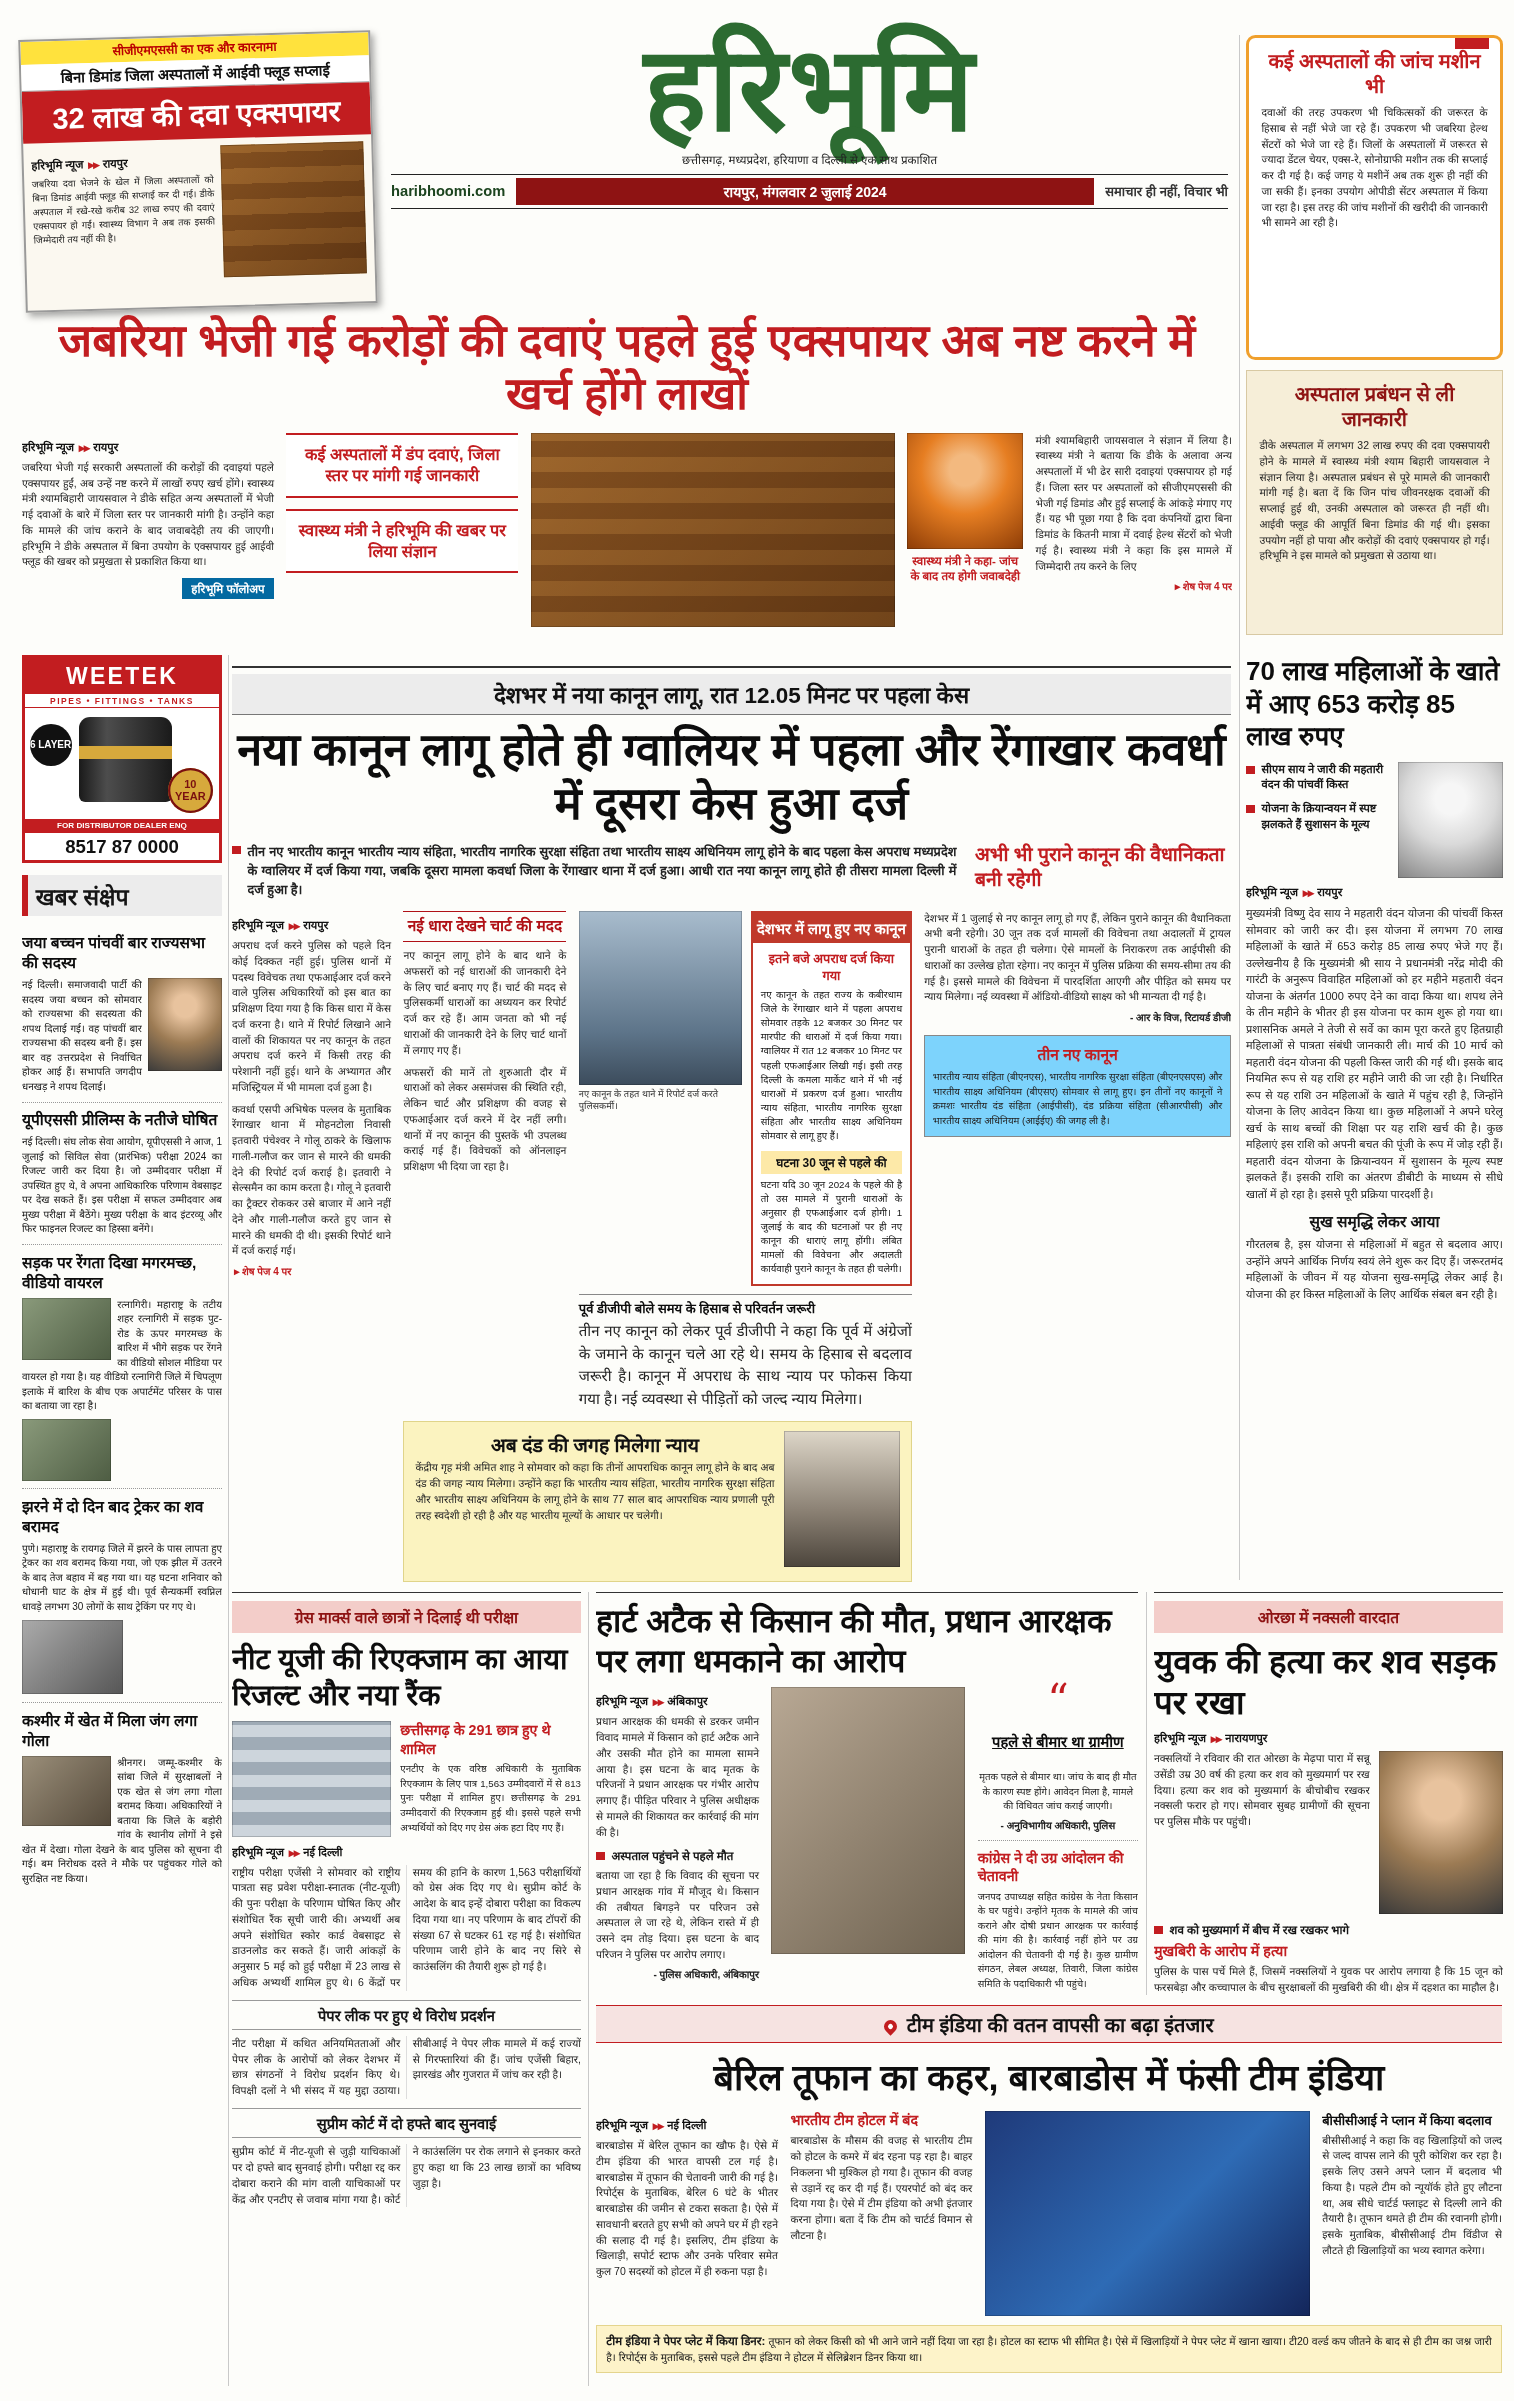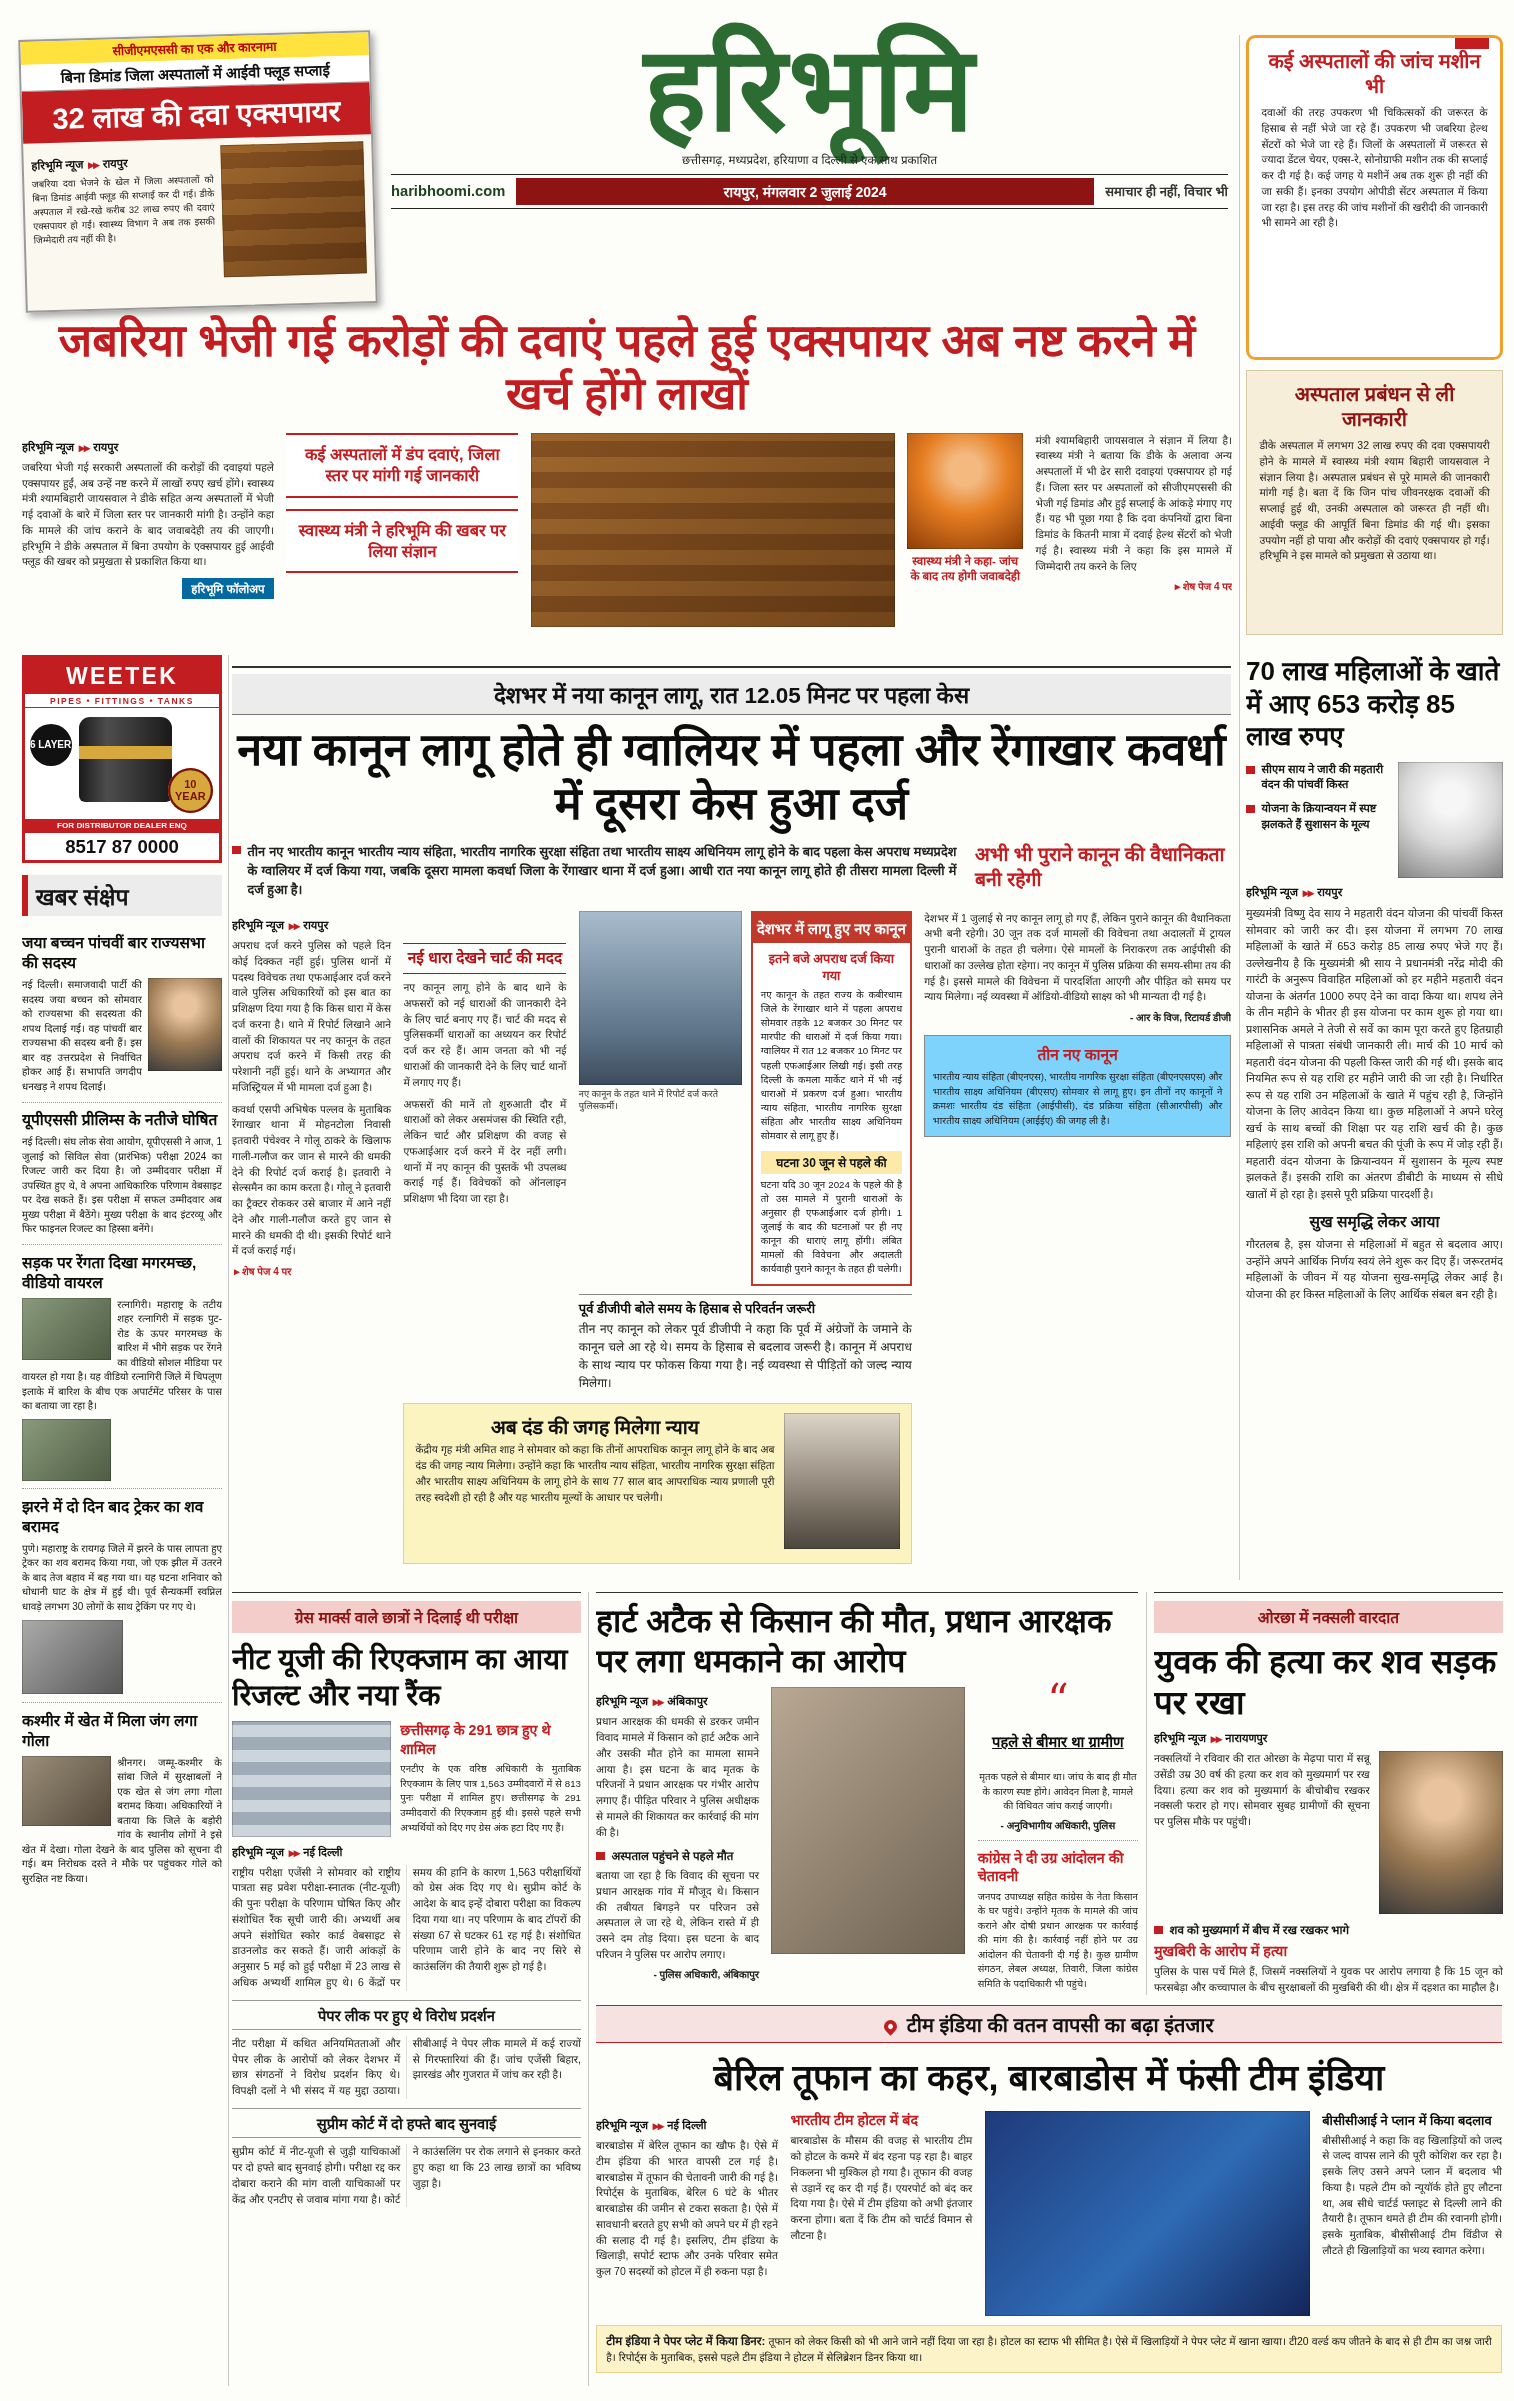--- a/index.html
+++ b/index.html
@@ -58,21 +58,21 @@
   .lead-box + .lead-box{margin-top:11px;}
   .follow{display:inline-block;background:#0369a1;color:#fff;font-weight:bold;font-size:11.6px;padding:3.1px 9.3px;margin-top:7.7px;}
   .min-capt{color:#c21d20;font-weight:bold;font-size:11.6px;line-height:1.3;margin-top:4.6px;text-align:center;}
   
   .law-kicker{display:block;background:#ececec;border-bottom:1.5px solid #777;color:#111;font-weight:800;font-size:22.5px;text-align:center;padding:4.6px 0;}
   .law-head{font-size:45px;line-height:1.2;font-weight:800;text-align:center;color:#0d0d0d;margin-top:7.7px;}
   .law-intro-row{display:flex;gap:18.6px;margin-top:11px;align-items:flex-start;}
   .law-intro{flex:1;display:flex;font-weight:bold;font-size:12.8px;line-height:1.5;text-align:justify;color:#222;}
   .oldlaw-head{width:256px;flex:0 0 256px;color:#c21d20;font-weight:800;font-size:19.4px;line-height:1.3;}
   .law-grid{display:grid;grid-template-columns:159px 163px 333px 1fr;grid-template-areas:"c1 c2 c3 c4" "c1 yb yb c4";gap:11px 12.4px;margin-top:11px;}
-  .law-c1{grid-area:c1;} .law-c2{grid-area:c2;margin-top:32px;} .law-c3{grid-area:c3;} .law-c4{grid-area:c4;} .law-yb{grid-area:yb;}
+  .law-c1{grid-area:c1;} .law-c2{grid-area:c2;} .law-c3{grid-area:c3;} .law-c4{grid-area:c4;} .law-yb{grid-area:yb;}
   .chart-title{color:#b01116;font-weight:800;font-size:15.5px;text-align:center;border-top:1.5px solid #b01116;border-bottom:1.5px solid #b01116;padding:4.6px 1.5px;margin-bottom:6.2px;line-height:1.3;}
   .newlaw{border:2.3px solid #c0392b;background:#fff;}
   .newlaw-head{background:#c0392b;color:#fff;font-weight:800;font-size:14.7px;text-align:center;padding:5.4px 3.1px;}
   .newlaw-in{padding:7.7px;}
   .newlaw-sub{color:#c21d20;font-weight:800;font-size:12.8px;text-align:center;margin-bottom:3.9px;line-height:1.3;}
   .newlaw-sub2{background:#fde9a8;color:#111;font-weight:800;font-size:12px;text-align:center;margin:7.7px 0 3.9px;padding:3.1px;}
   .newlaw p{font-size:9.7px;line-height:1.45;text-align:justify;}
   .dgp{border-top:1.5px solid #888;margin-top:7.7px;padding-top:4.6px;}
   .dgp h4{font-size:13px;margin-bottom:3.1px;}
   .ybox{background:#fbf3c0;border:0.8px solid #e0d48a;padding:9.3px 11px;}
@@ -242,21 +242,21 @@
             <div class="newlaw-in">
               <div class="newlaw-sub">इतने बजे अपराध दर्ज किया गया</div>
               <p>नए कानून के तहत राज्य के कबीरधाम जिले के रेंगाखार थाने में पहला अपराध सोमवार तड़के 12 बजकर 30 मिनट पर मारपीट की धाराओं में दर्ज किया गया। ग्वालियर में रात 12 बजकर 10 मिनट पर पहली एफआईआर लिखी गई। इसी तरह दिल्ली के कमला मार्केट थाने में भी नई धाराओं में प्रकरण दर्ज हुआ। भारतीय न्याय संहिता, भारतीय नागरिक सुरक्षा संहिता और भारतीय साक्ष्य अधिनियम सोमवार से लागू हुए हैं।</p>
               <div class="newlaw-sub2">घटना 30 जून से पहले की</div>
               <p>घटना यदि 30 जून 2024 के पहले की है तो उस मामले में पुरानी धाराओं के अनुसार ही एफआईआर दर्ज होगी। 1 जुलाई के बाद की घटनाओं पर ही नए कानून की धाराएं लागू होंगी। लंबित मामलों की विवेचना और अदालती कार्यवाही पुराने कानून के तहत ही चलेगी।</p>
             </div>
           </div>
         </div>
         <div class="dgp">
           <h4>पूर्व डीजीपी बोले समय के हिसाब से परिवर्तन जरूरी</h4>
-          <p class="body" style="font-size:12px;">तीन नए कानून को लेकर पूर्व डीजीपी ने कहा कि पूर्व में अंग्रेजों के जमाने के कानून चले आ रहे थे। समय के हिसाब से बदलाव जरूरी है। कानून में अपराध के साथ न्याय पर फोकस किया गया है। नई व्यवस्था से पीड़ितों को जल्द न्याय मिलेगा।</p>
+          <p class="body" style="font-size:15px;">तीन नए कानून को लेकर पूर्व डीजीपी ने कहा कि पूर्व में अंग्रेजों के जमाने के कानून चले आ रहे थे। समय के हिसाब से बदलाव जरूरी है। कानून में अपराध के साथ न्याय पर फोकस किया गया है। नई व्यवस्था से पीड़ितों को जल्द न्याय मिलेगा।</p>
         </div>
       </div>
       <div class="law-c4">
         <p class="body">देशभर में 1 जुलाई से नए कानून लागू हो गए हैं, लेकिन पुराने कानून की वैधानिकता अभी बनी रहेगी। 30 जून तक दर्ज मामलों की विवेचना तथा अदालतों में ट्रायल पुरानी धाराओं के तहत ही चलेगा। ऐसे मामलों के निराकरण तक आईपीसी की धाराओं का उल्लेख होता रहेगा। नए कानून में पुलिस प्रक्रिया की समय-सीमा तय की गई है। इससे मामले की विवेचना में पारदर्शिता आएगी और पीड़ित को समय पर न्याय मिलेगा। नई व्यवस्था में ऑडियो-वीडियो साक्ष्य को भी मान्यता दी गई है।</p>
         <div class="attr">- आर के विज, रिटायर्ड डीजी</div>
         <div class="three">
           <h4>तीन नए कानून</h4>
           <p class="body" style="font-size:9.7px;">भारतीय न्याय संहिता (बीएनएस), भारतीय नागरिक सुरक्षा संहिता (बीएनएसएस) और भारतीय साक्ष्य अधिनियम (बीएसए) सोमवार से लागू हुए। इन तीनों नए कानूनों ने क्रमशः भारतीय दंड संहिता (आईपीसी), दंड प्रक्रिया संहिता (सीआरपीसी) और भारतीय साक्ष्य अधिनियम (आईईए) की जगह ली है।</p>
         </div>
       </div>

